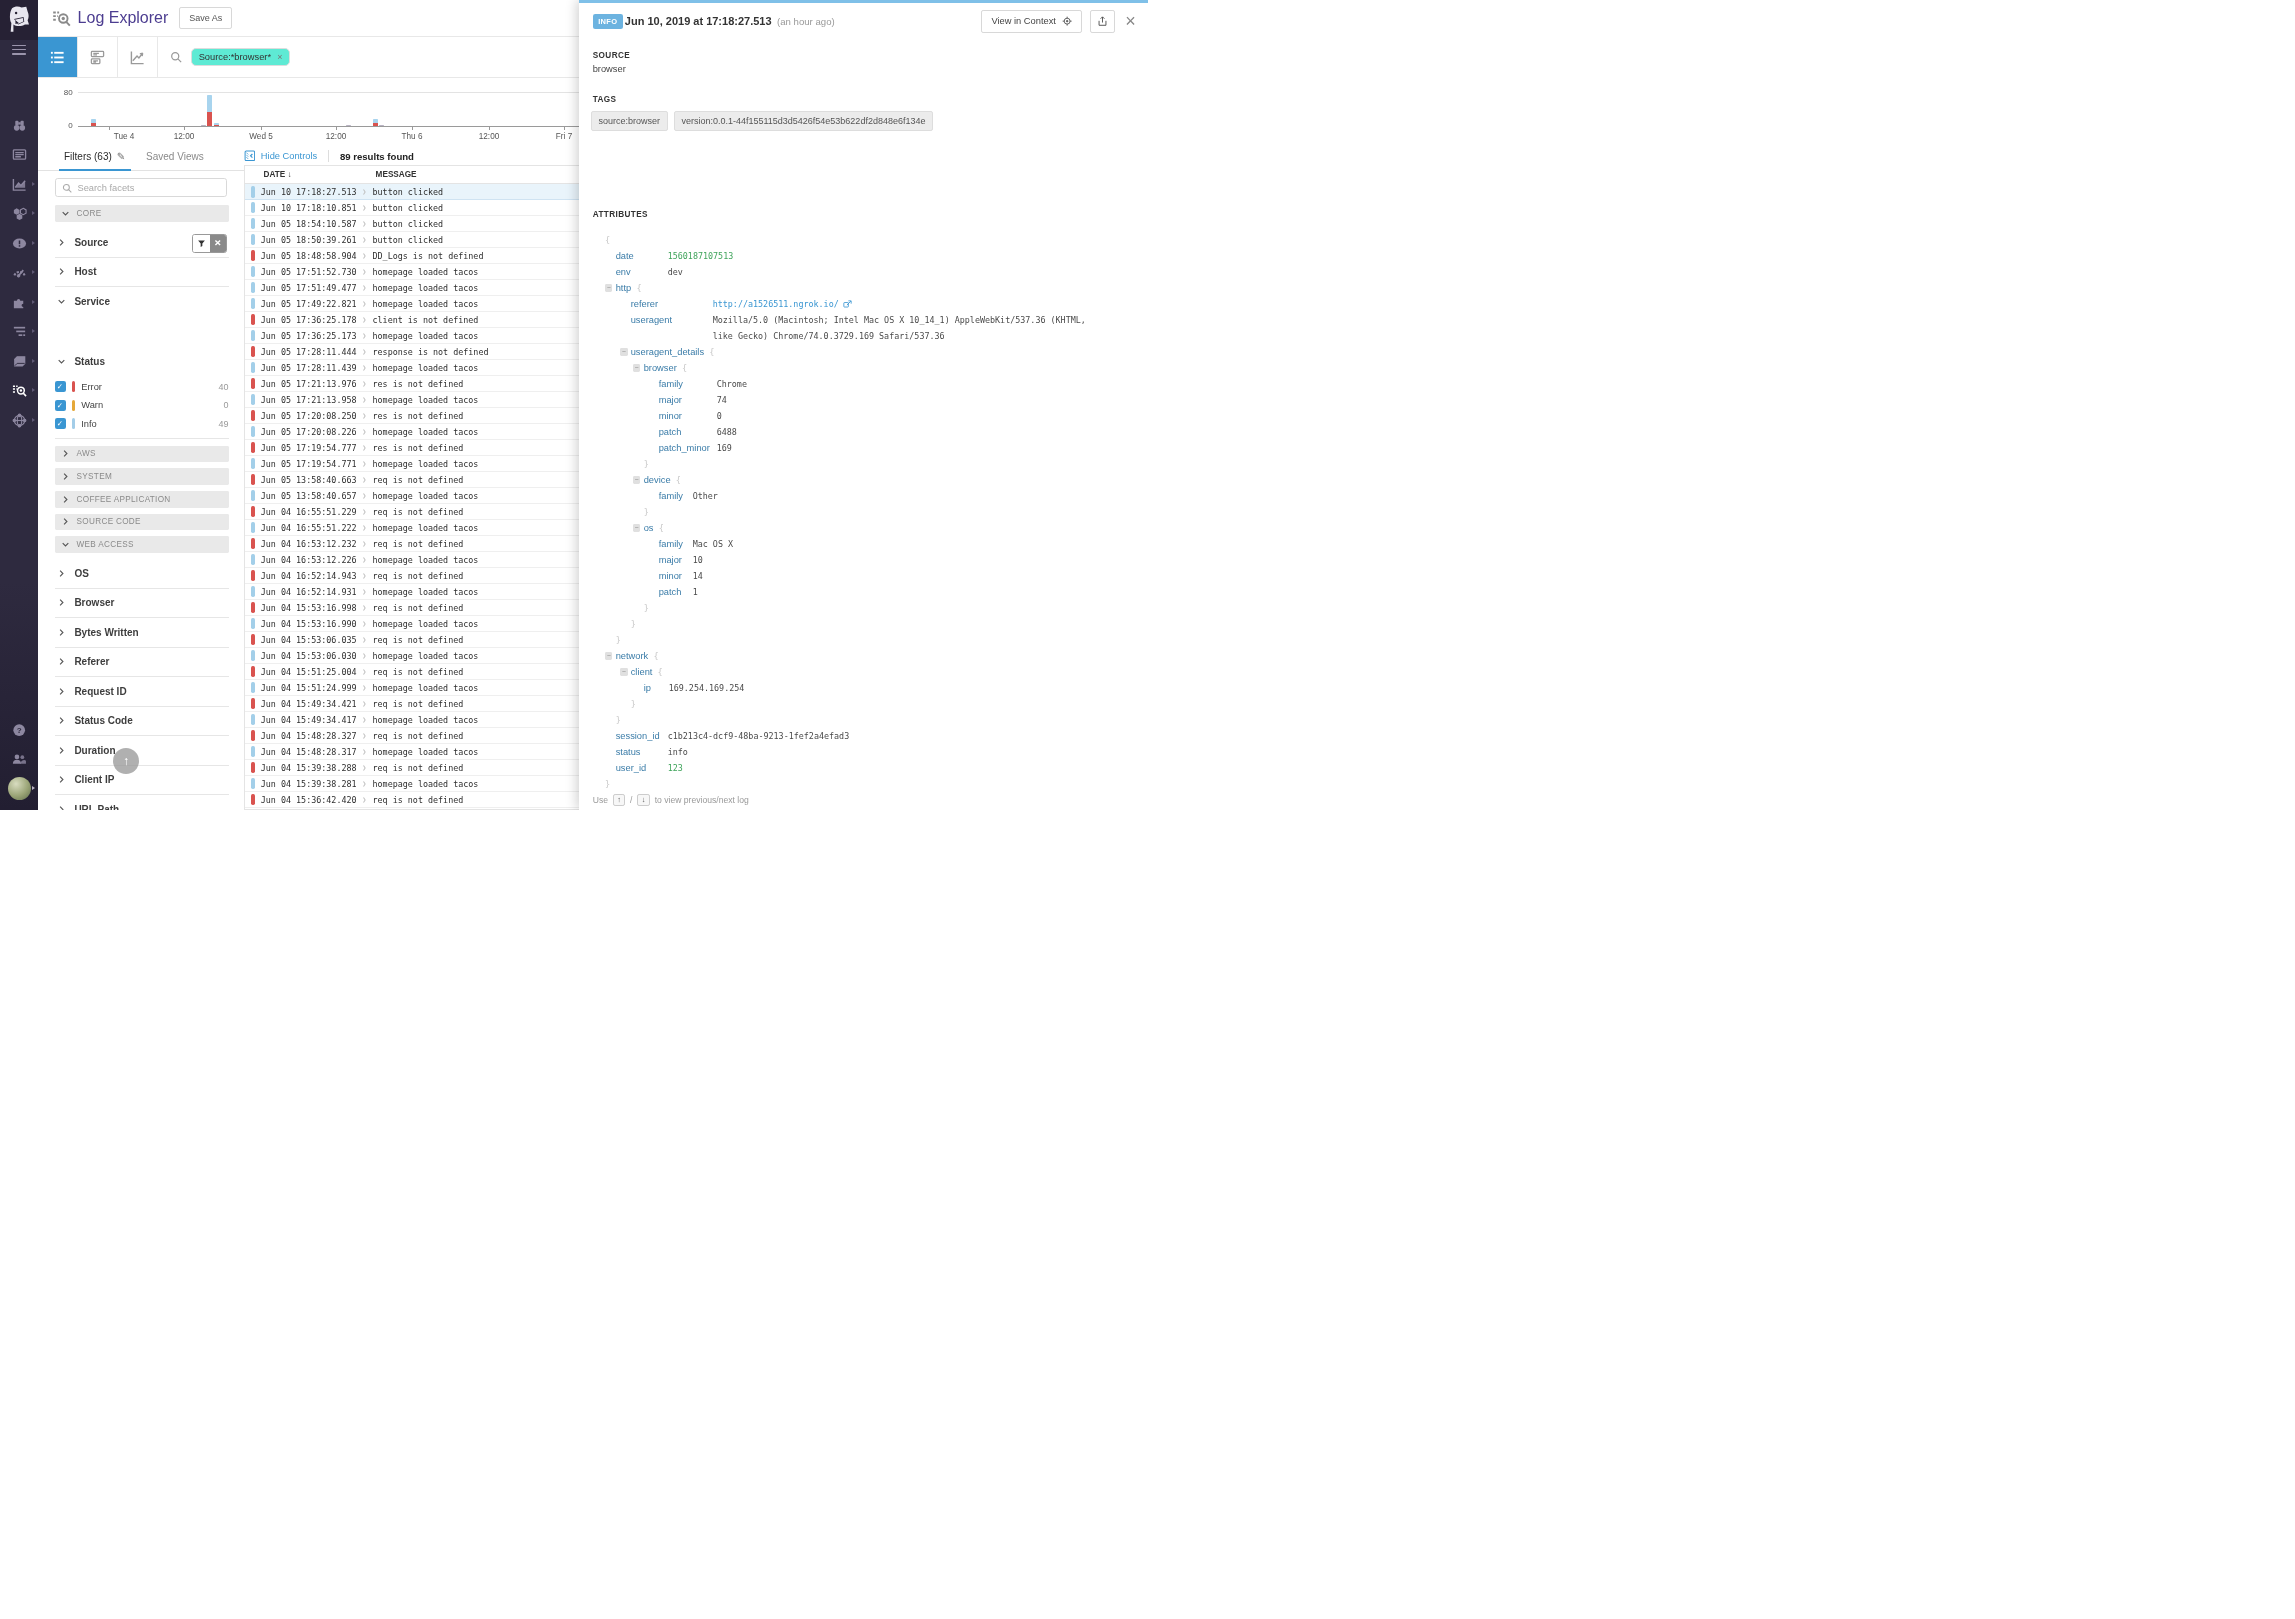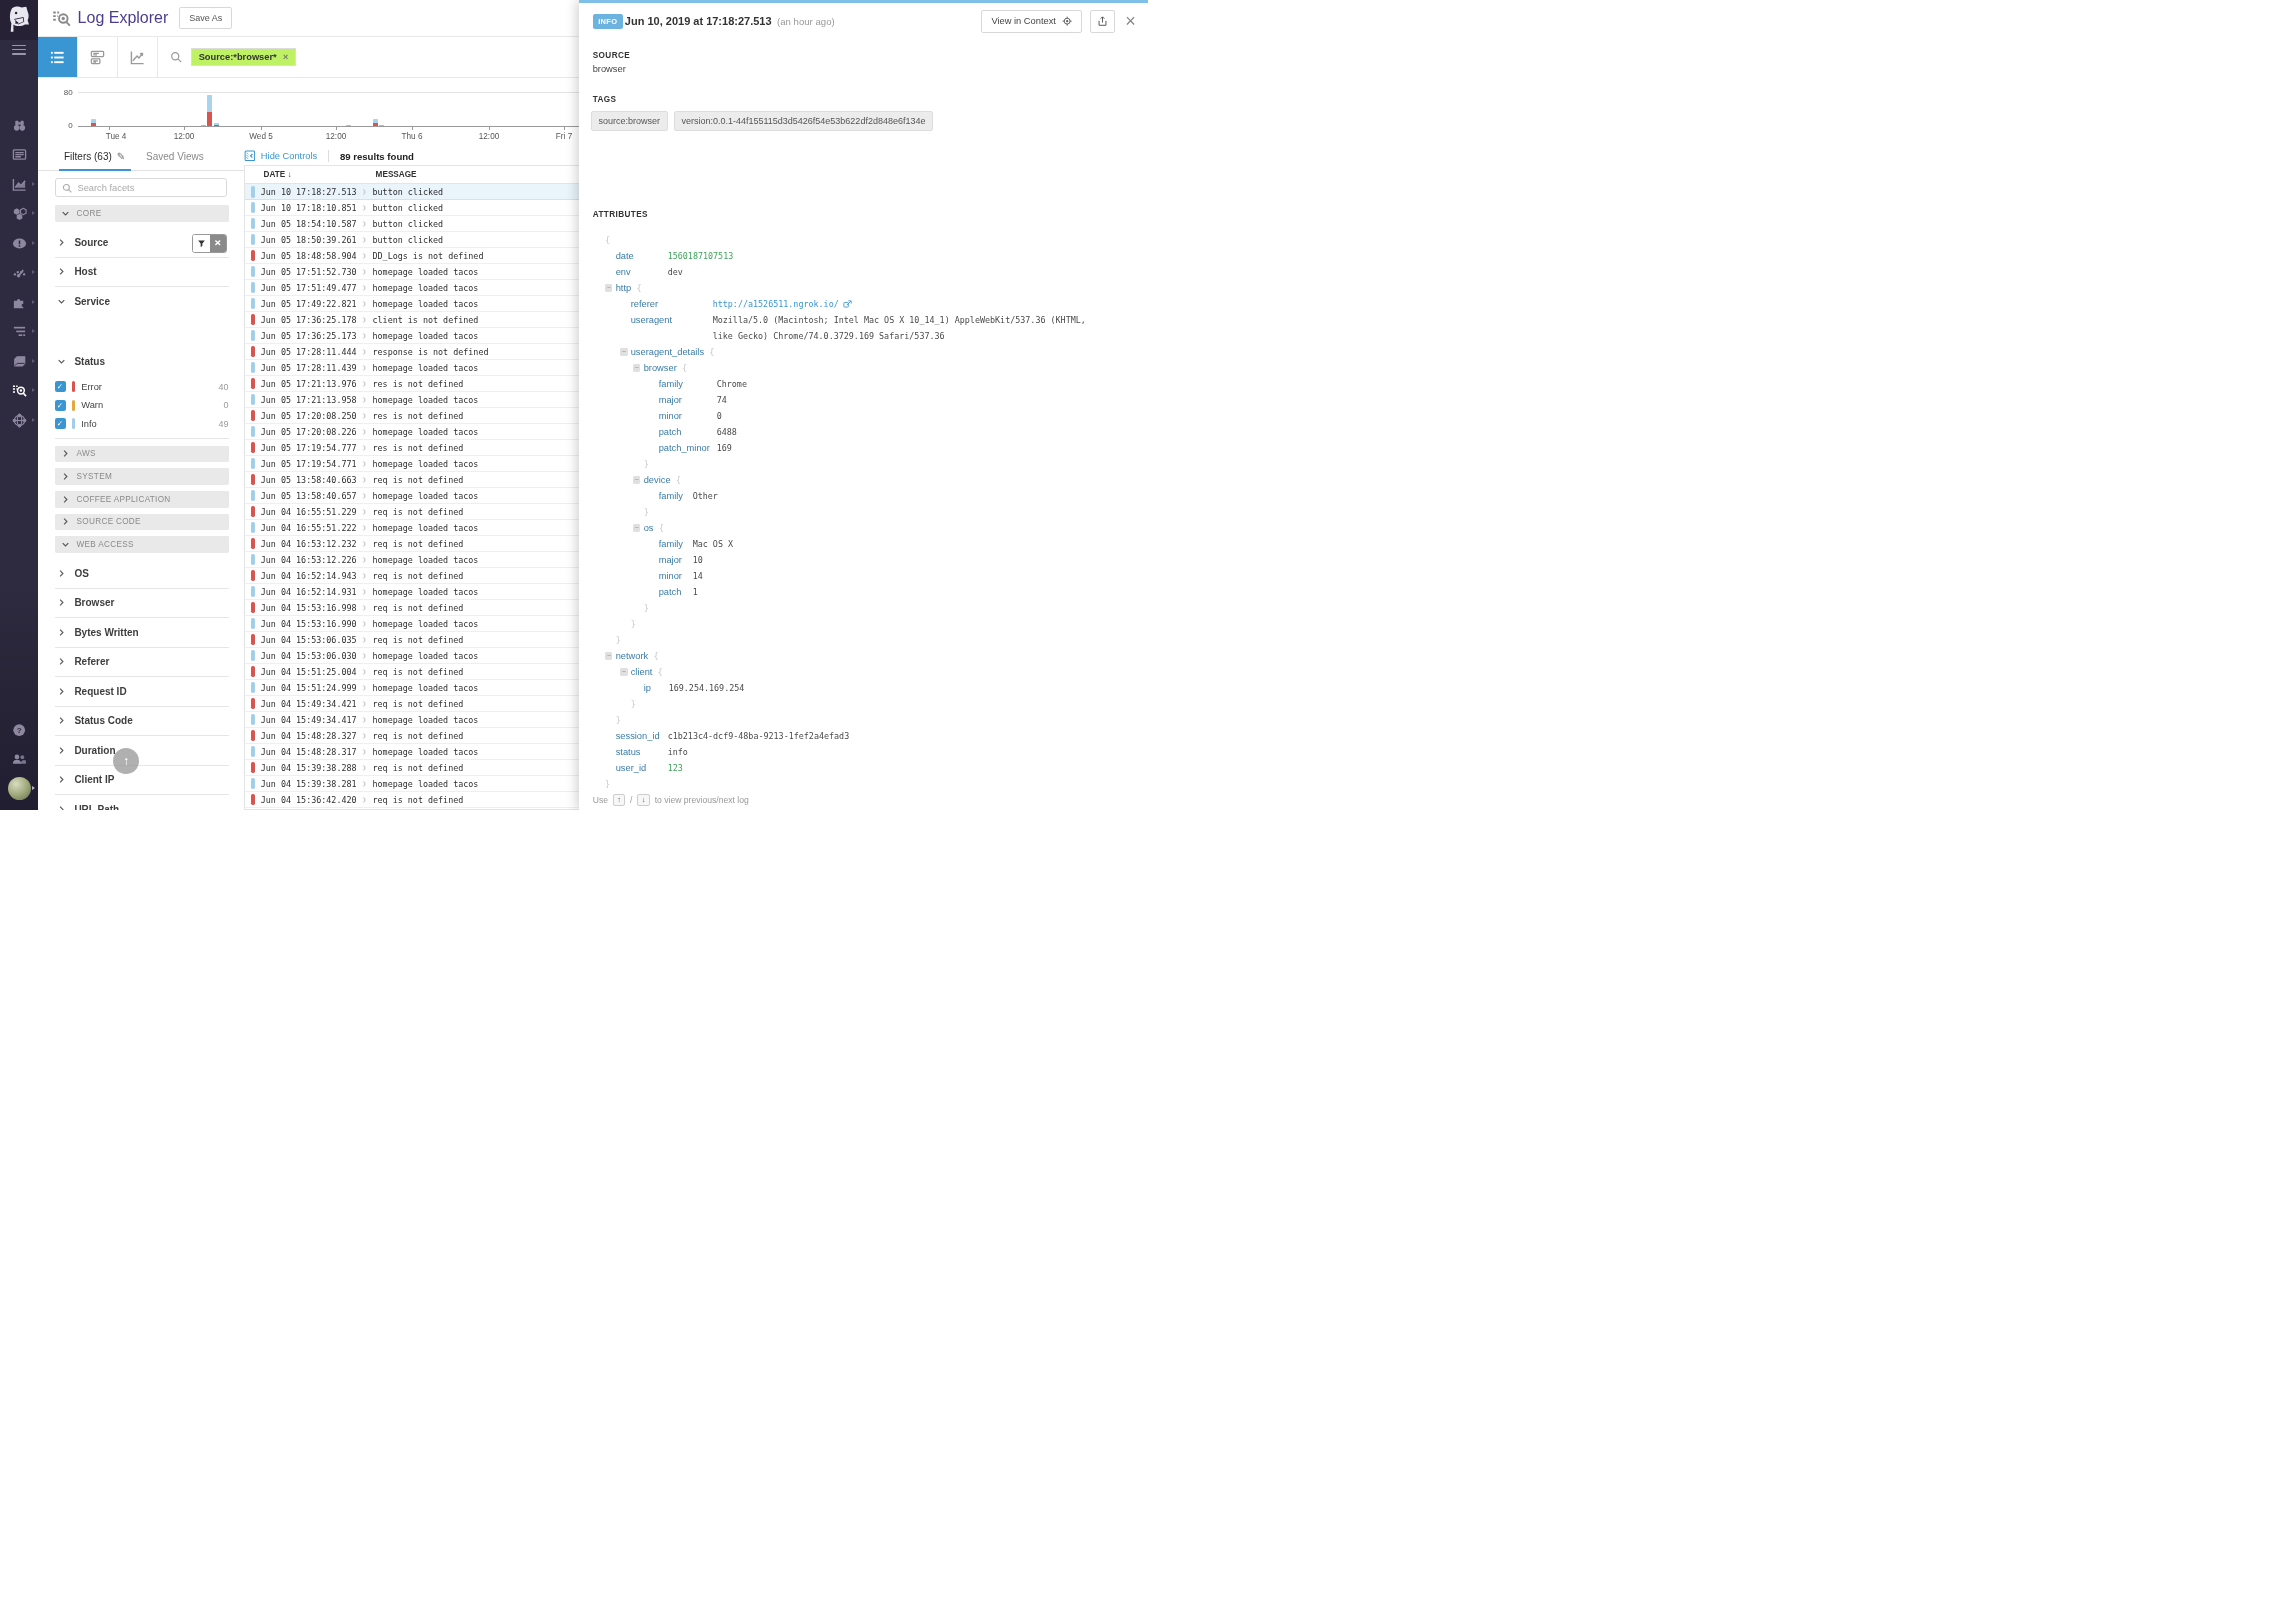--- a/index.html
+++ b/index.html
@@ -23,22 +23,22 @@
   
   .main { position:absolute; left:38px; top:0; right:0; bottom:0; }
   .app-header { height:37px; border-bottom:0.7px solid #e8e8e8; display:flex; align-items:center; padding-left:13.7px; }
   .app-title { font-size:16px; font-weight:400; color:#4c3d90; margin:0 11px 0 6.9px; }
   .btn-saveas { border:0.7px solid #d8d8d8; border-radius:2.1px; background:#fff; padding:4.8px 9px; font-size:9px; color:#555; cursor:pointer; }
 
   .toolbar { height:41px; border-bottom:0.7px solid #e8e8e8; display:flex; align-items:stretch; }
   .viewbtn { width:40px; display:flex; align-items:center; justify-content:center; border-right:0.7px solid #e8e8e8; color:#9a9a9a; cursor:pointer; }
   .viewbtn.active { background:#3a96d2; color:#fff; }
   .searchwrap { flex:1; display:flex; align-items:center; gap:8.2px; padding-left:12.3px; }
-  .pill { background:#bef264; border:0.7px solid #ddd; border-radius:0; padding:3.4px 6.9px; font-size:9.3px; color:#333;
-    display:flex; align-items:center; gap:6.2px; cursor:pointer;font-weight:bold; }
+  .pill { background:#5eead4; border:0.7px solid #ddd; border-radius:5px; padding:3.4px 6.9px; font-size:9.3px; color:#333;
+    display:flex; align-items:center; gap:6.2px; cursor:pointer; }
   .pill .x { color:#777; font-size:9px; cursor:pointer; }
 
   
   .histogram { position:absolute; top:78px; left:0; width:621px; height:66px; }
   .h-grid { position:absolute; left:40px; right:0; top:14.4px; height:0.7px; background:#e3e3e3; }
   .h-base { position:absolute; left:40px; right:0; top:48px; height:1.4px; background:#9a9a9a; }
   .h-ylab { position:absolute; width:32px; text-align:right; font-size:8px; color:#555; }
   .h-bars { position:absolute; left:40px; top:0; bottom:18px; right:0; }
   .h-bar { position:absolute; bottom:0; width:4.8px; display:flex; flex-direction:column; justify-content:flex-end; cursor:pointer; }
   .h-seg { width:4.8px; }
@@ -363,21 +363,21 @@
         <div class="h-bar" style="left: 295px;">
           <div class="h-seg" style="height: 4px; background: rgb(168, 212, 238); border-radius: 0.7px 0.7px 0px 0px;"></div>
           <div class="h-seg" style="height: 3.3px; background: rgb(217, 83, 79);"></div>
         </div>
         <div class="h-bar" style="left: 301px;">
           <div class="h-seg" style="height: 1px; background: rgb(185, 179, 195); border-radius: 0.7px 0.7px 0px 0px;"></div>
         </div>
       </div>
     <div id="hist-xaxis">
         <div class="h-tick" style="left: 71px;"></div>
-        <div class="h-xlab" style="left: 78px;">Tue 4</div>
+        <div class="h-xlab" style="left: 86px;">Tue 4</div>
         <div class="h-tick" style="left: 146px;"></div>
         <div class="h-xlab" style="left: 146px;">12:00</div>
         <div class="h-tick" style="left: 223px;"></div>
         <div class="h-xlab" style="left: 223px;">Wed 5</div>
         <div class="h-tick" style="left: 298px;"></div>
         <div class="h-xlab" style="left: 298px;">12:00</div>
         <div class="h-tick" style="left: 374px;"></div>
         <div class="h-xlab" style="left: 374px;">Thu 6</div>
         <div class="h-tick" style="left: 451px;"></div>
         <div class="h-xlab" style="left: 451px;">12:00</div>

